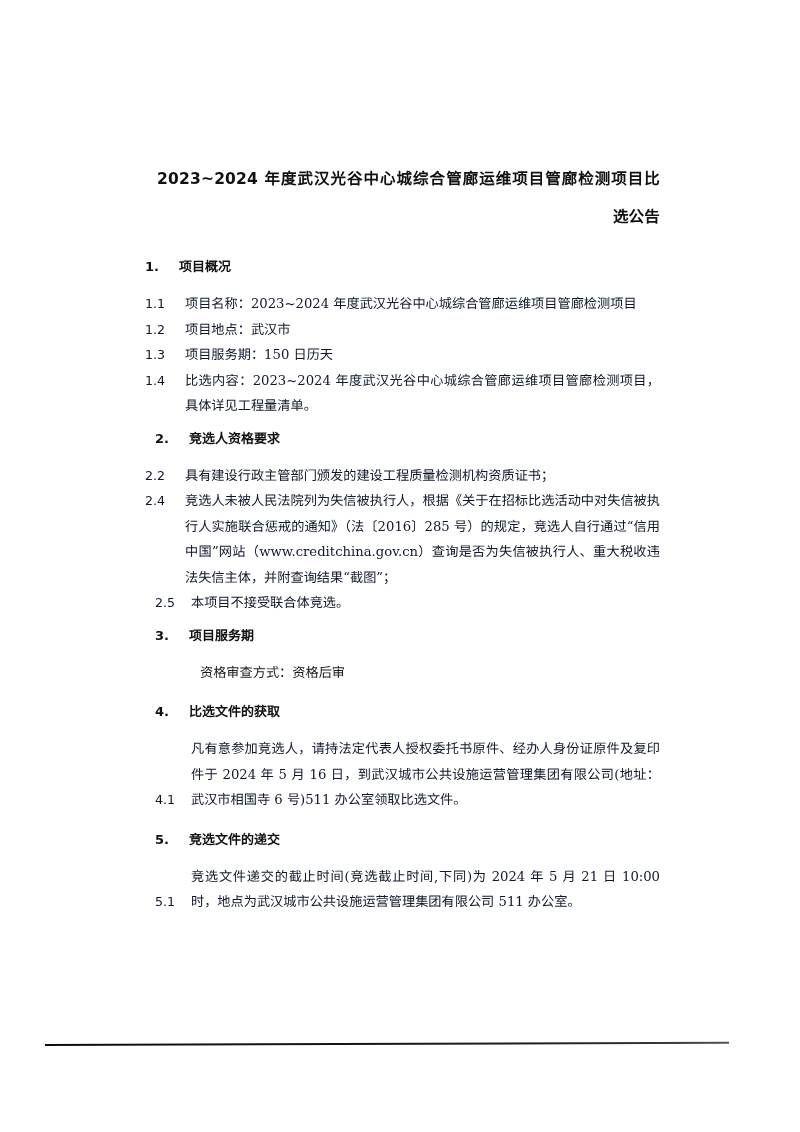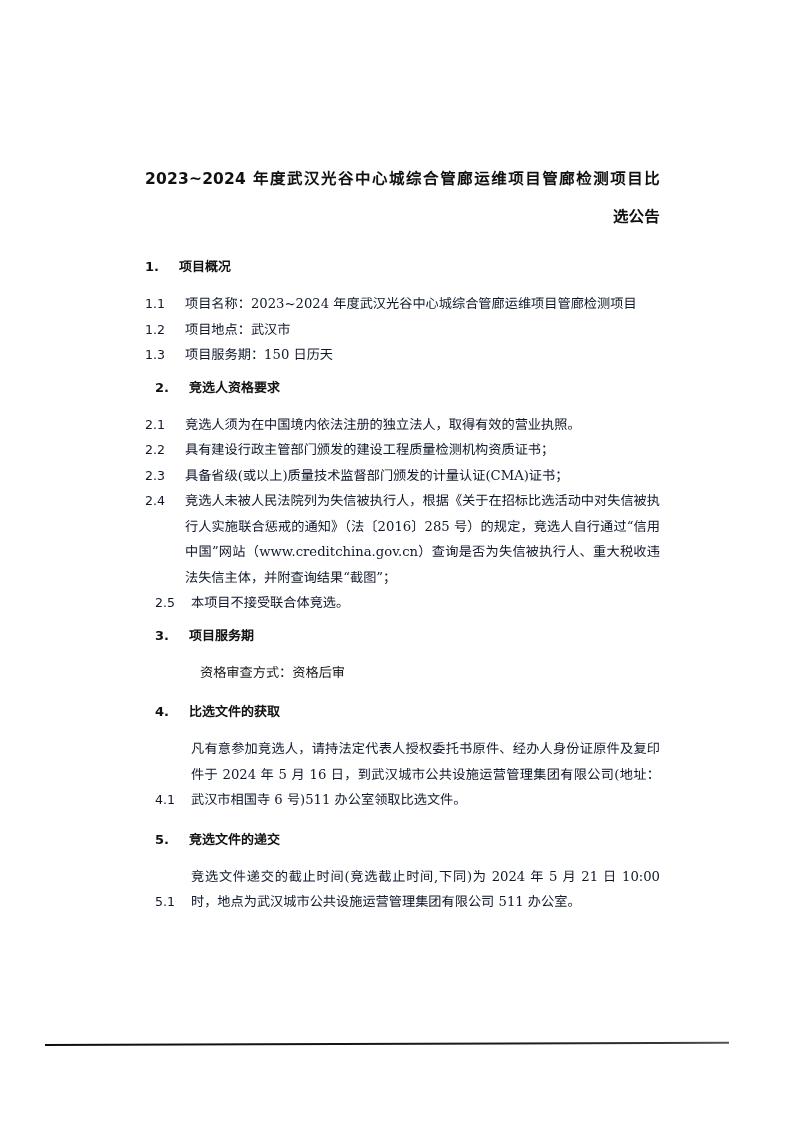--- a/index.html
+++ b/index.html
@@ -35,20 +35,21 @@
     line-height: 38px;
     color: #111111;
     letter-spacing: 0.2px;
     margin: 0;
   }
   .doc-title .line1 {
     display: block;
     text-align: justify;
     text-align-last: justify;
     white-space: nowrap;
+    margin-left: 12px;
   }
   .doc-title .line2 {
     display: block;
     text-align: right;
   }
 
   
   .section-head {
     font-family: "DejaVu Sans", "Liberation Sans", sans-serif;
     font-weight: bold;
@@ -133,39 +134,35 @@
       <span class="body">项目名称：2023~2024 年度武汉光谷中心城综合管廊运维项目管廊检测项目</span>
     </div>
     <div class="clause">
       <span class="num">1.2</span>
       <span class="body">项目地点：武汉市</span>
     </div>
     <div class="clause">
       <span class="num">1.3</span>
       <span class="body">项目服务期：150 日历天</span>
     </div>
+    <div class="clause">
+      <span class="num">1.4</span>
+      <span class="body">比选内容：2023~2024 年度武汉光谷中心城综合管廊运维项目管廊检测项目，具体详见工程量清单。</span>
+    </div>
 
     <div class="sp-sm"></div>
 
     <div class="section-head indent-2">
       <span class="num">2.</span>
       <span>竞选人资格要求</span>
     </div>
     <div class="sp-md"></div>
     <div class="clause">
-      <span class="num">2.1</span>
-      <span class="body">竞选人须为在中国境内依法注册的独立法人，取得有效的营业执照。</span>
-    </div>
-    <div class="clause">
       <span class="num">2.2</span>
       <span class="body">具有建设行政主管部门颁发的建设工程质量检测机构资质证书；</span>
-    </div>
-    <div class="clause">
-      <span class="num">2.3</span>
-      <span class="body">具备省级(或以上)质量技术监督部门颁发的计量认证(CMA)证书；</span>
     </div>
     <div class="clause">
       <span class="num">2.4</span>
       <span class="body">竞选人未被人民法院列为失信被执行人，根据《关于在招标比选活动中对失信被执行人实施联合惩戒的通知》（法〔2016〕285 号）的规定，竞选人自行通过“信用中国”网站（www.creditchina.gov.cn）查询是否为失信被执行人、重大税收违法失信主体，并附查询结果“截图”；</span>
     </div>
     <div class="clause indent-2">
       <span class="num">2.5</span>
       <span class="body">本项目不接受联合体竞选。</span>
     </div>
 

